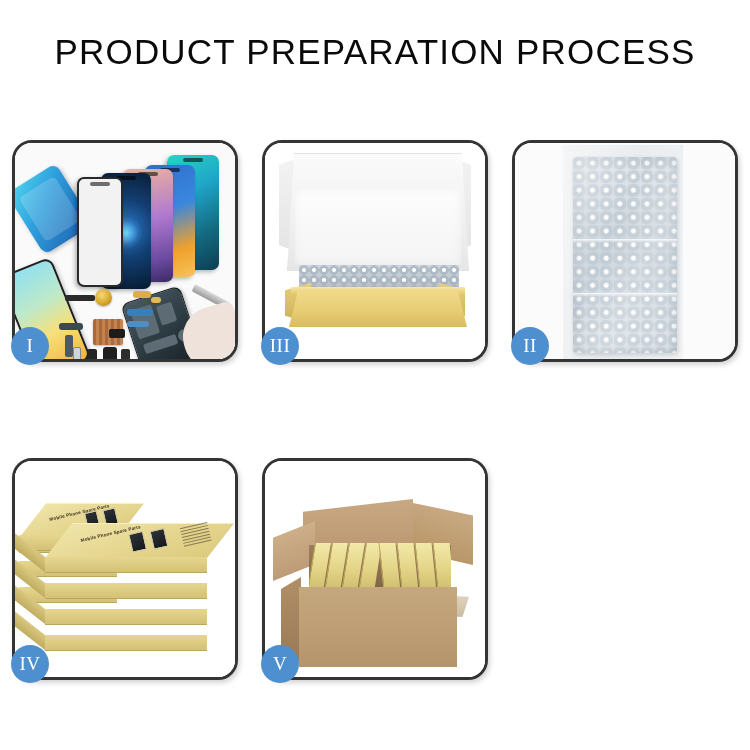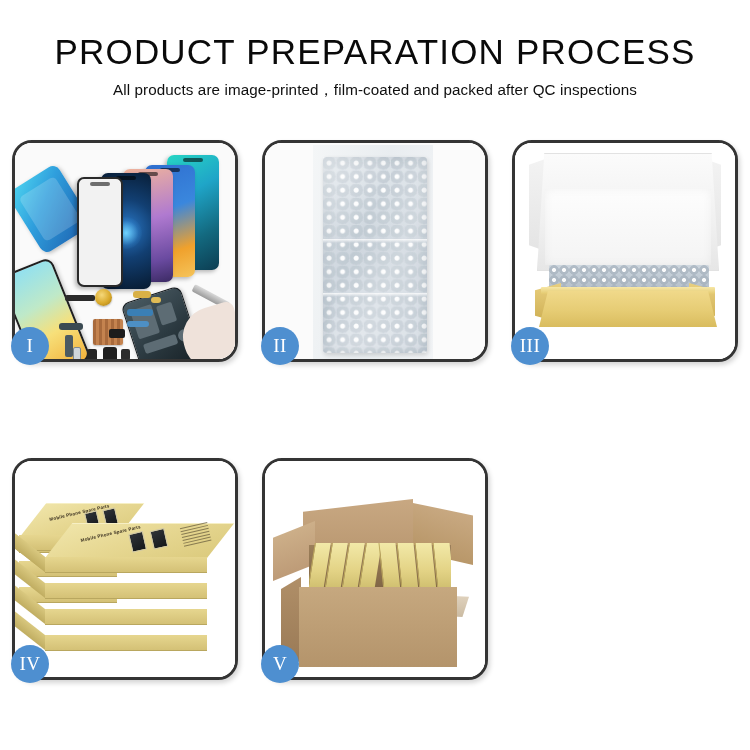--- a/index.html
+++ b/index.html
@@ -291,21 +291,20 @@
                background:linear-gradient(120deg,rgba(215,225,235,.6),rgba(255,255,255,0));
                transform:rotate(12deg); }
 </style>
 </head>
 <body>
 
 <div class="page">
 
   <div class="header">
     <div class="title">PRODUCT PREPARATION PROCESS</div>
-    <div class="subtitle">All products are image-printed，film-coated and packed after QC inspections</div>
   </div>
 
   <div class="grid">
 
     <div class="panel">
       <div class="panel-inner">
         <div class="scene1">
           <div class="blue-film"></div>
 
           <div class="phone-fan">
@@ -354,46 +353,46 @@
           <div class="part screw2"></div>
           <div class="tweezer"></div>
           <div class="hand"></div>
         </div>
       </div>
       <div class="badge">I</div>
     </div>
 
     <div class="panel">
       <div class="panel-inner">
-        <div class="scene2">
-          <div class="wrap-sheet"></div>
-          <div class="bubble-field"></div>
-          <div class="wrap-seam" style="top:96px;"></div>
-          <div class="wrap-seam" style="top:150px;"></div>
-          <div class="wrap-gloss"></div>
-        </div>
-      </div>
-      <div class="badge">II</div>
-    </div>
-
-    <div class="panel">
-      <div class="panel-inner">
         <div class="scene3">
           <div class="lid-flapL"></div>
           <div class="lid-flapR"></div>
           <div class="lid-back"></div>
           <div class="foam"></div>
           <div class="box3-bubbles"></div>
           <div class="box3-sideL"></div>
           <div class="box3-sideR"></div>
           <div class="box3-rim"></div>
           <div class="box3-front"></div>
         </div>
       </div>
       <div class="badge">III</div>
+    </div>
+
+    <div class="panel">
+      <div class="panel-inner">
+        <div class="scene2">
+          <div class="wrap-sheet"></div>
+          <div class="bubble-field"></div>
+          <div class="wrap-seam" style="top:96px;"></div>
+          <div class="wrap-seam" style="top:150px;"></div>
+          <div class="wrap-gloss"></div>
+        </div>
+      </div>
+      <div class="badge">II</div>
     </div>
 
     <div class="panel">
       <div class="panel-inner">
         <div class="scene4">
 
           <div class="stk" style="left:4px; top:42px; width:98px;">
             <div class="top">
               <div class="lbl-title" style="left:16px; top:13px; transform:skewX(38deg) rotate(-13deg);">Mobile Phone Spare Parts</div>
               <div class="phimg" style="left:54px; top:9px; width:13px; height:17px; transform:skewX(38deg) rotate(-13deg);"></div>

